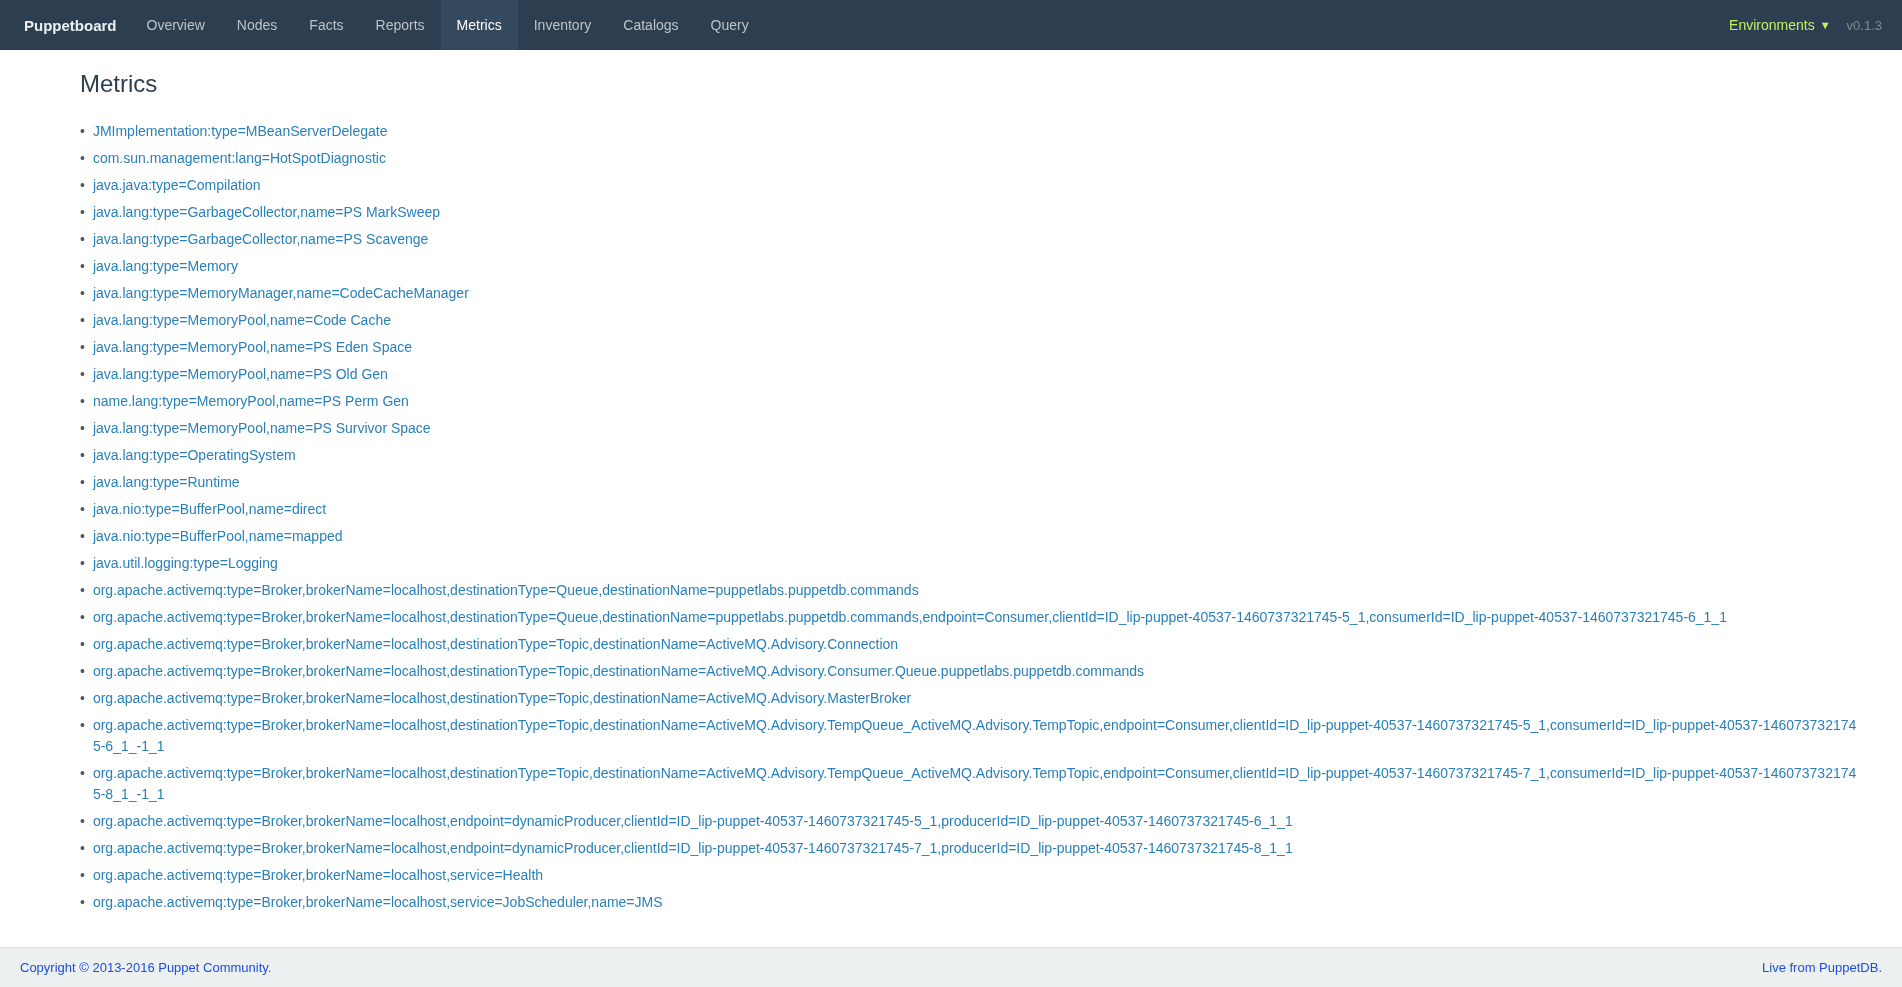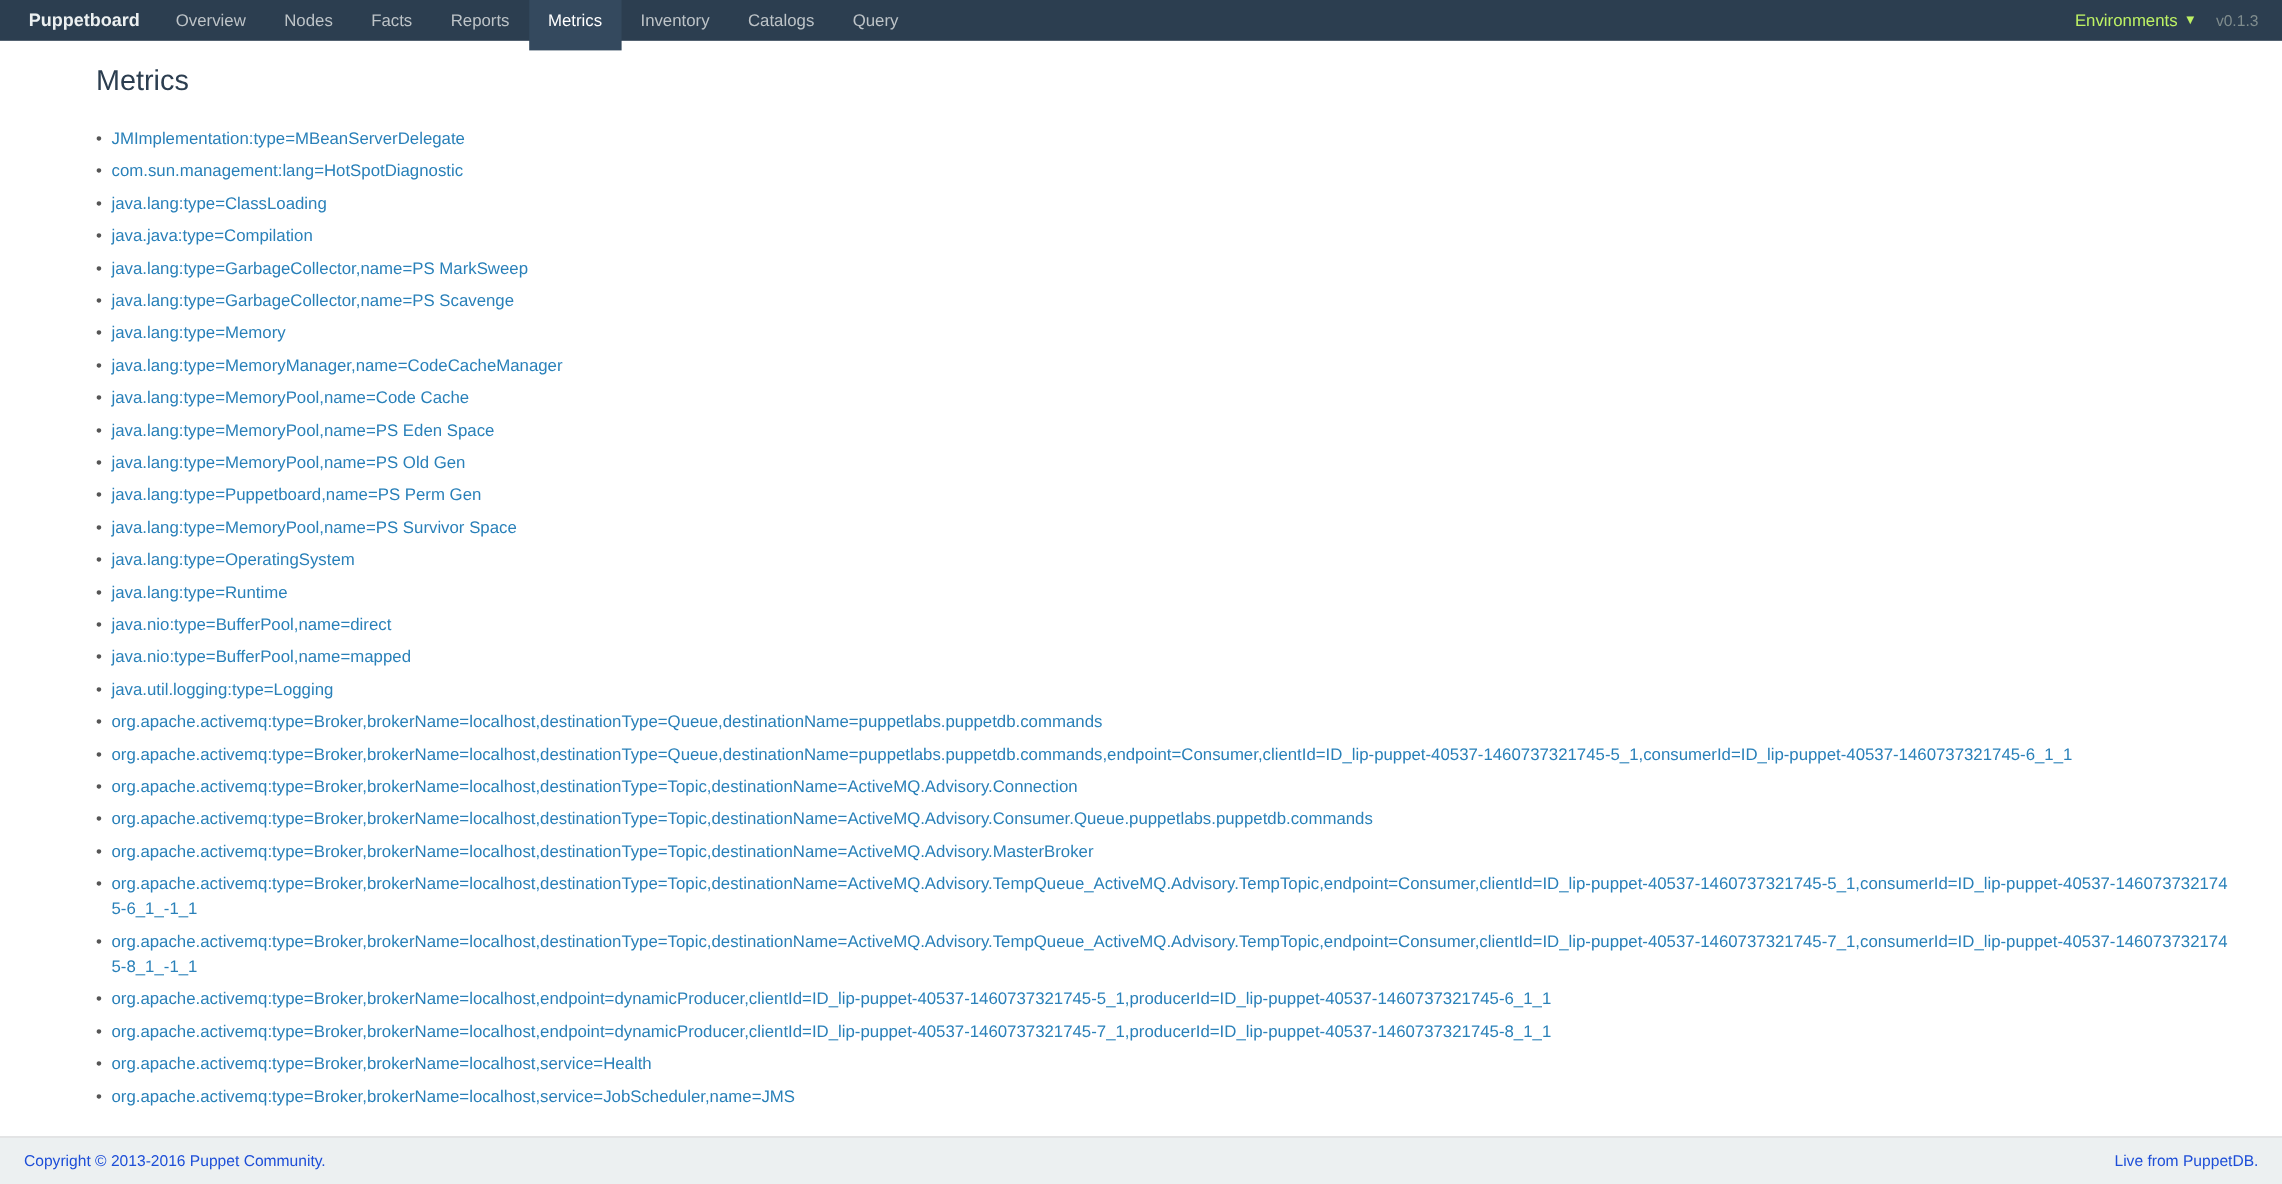--- a/index.html
+++ b/index.html
@@ -11,21 +11,21 @@
       font-family: "Helvetica Neue", Helvetica, Arial, sans-serif;
       font-size: 14px;
       background: #fff;
       color: #333;
     }
     
     nav {
       background: #2c3e50;
       display: flex;
       align-items: center;
-      height: 34px;
+      height: 50px;
       padding: 0 10px;
     }
     .nav-brand {
       color: #ecf0f1;
       font-weight: bold;
       font-size: 15px;
       padding: 0 14px;
       cursor: pointer;
     }
     .nav-items {
@@ -161,23 +161,20 @@
   <div class="main-content">
     <h1 class="page-title">Metrics</h1>
     <ul class="metrics-list" id="metrics-list">
         <li>
           <a href="#">JMImplementation:type=MBeanServerDelegate</a>
         </li>
         <li>
           <a href="#">com.sun.management:lang=HotSpotDiagnostic</a>
         </li>
         <li>
-          <a href="#">java.lang:type=ClassLoading</a>
-        </li>
-        <li>
           <a href="#">java.java:type=Compilation</a>
         </li>
         <li>
           <a href="#">java.lang:type=GarbageCollector,name=PS MarkSweep</a>
         </li>
         <li>
           <a href="#">java.lang:type=GarbageCollector,name=PS Scavenge</a>
         </li>
         <li>
           <a href="#">java.lang:type=Memory</a>
@@ -188,21 +185,21 @@
         <li>
           <a href="#">java.lang:type=MemoryPool,name=Code Cache</a>
         </li>
         <li>
           <a href="#">java.lang:type=MemoryPool,name=PS Eden Space</a>
         </li>
         <li>
           <a href="#">java.lang:type=MemoryPool,name=PS Old Gen</a>
         </li>
         <li>
-          <a href="#">java.lang:type=Puppetboard,name=PS Perm Gen</a>
+          <a href="#">name.lang:type=MemoryPool,name=PS Perm Gen</a>
         </li>
         <li>
           <a href="#">java.lang:type=MemoryPool,name=PS Survivor Space</a>
         </li>
         <li>
           <a href="#">java.lang:type=OperatingSystem</a>
         </li>
         <li>
           <a href="#">java.lang:type=Runtime</a>
         </li>

